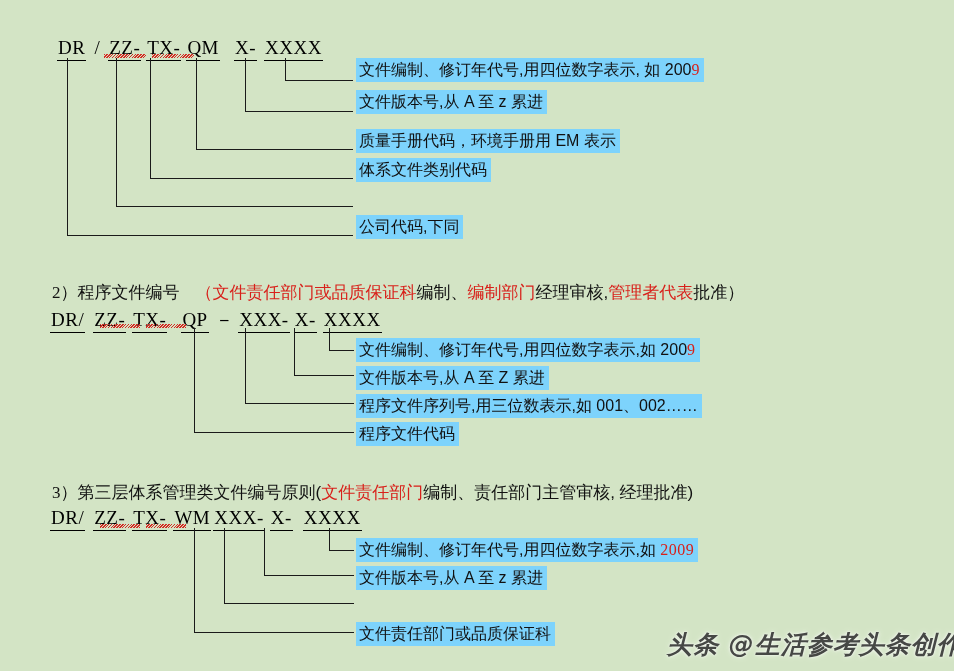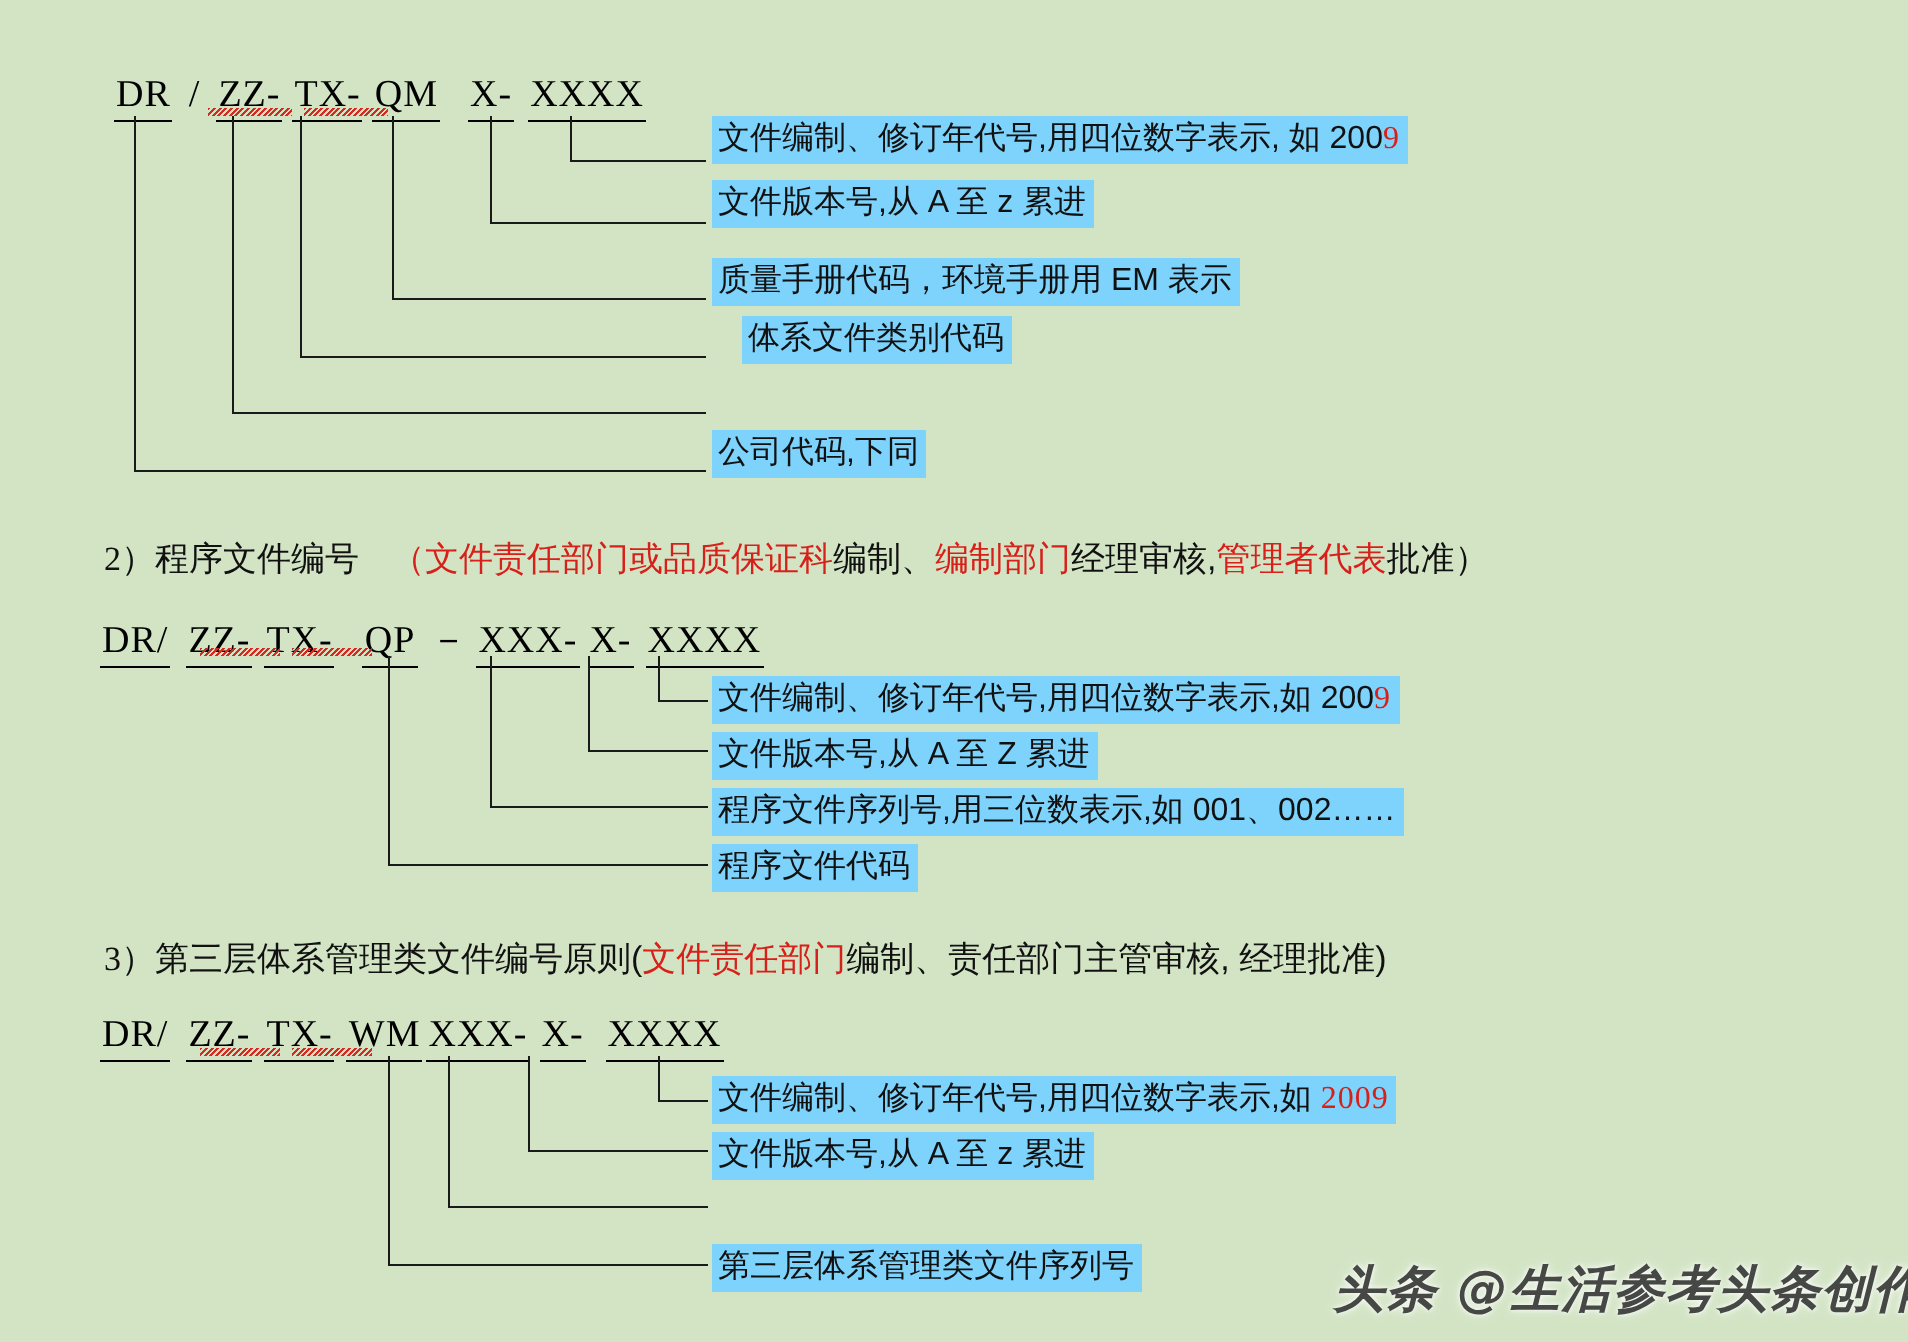--- a/index.html
+++ b/index.html
@@ -80,20 +80,21 @@
   }
   .red { color: #d8201a; }
 
   
   .heading {
     position: absolute;
     font-family: "Liberation Sans", "DejaVu Sans", sans-serif;
     font-size: 17px;
     white-space: nowrap;
     color: #111;
+    margin-top: 13px;
   }
   .heading .idx {
     font-family: "Liberation Serif", "DejaVu Serif", serif;
   }
 
   
   .watermark {
     position: absolute;
     font-family: "DejaVu Sans", sans-serif;
     font-size: 25px;
@@ -132,21 +133,21 @@
 
   <div class="vline" style="left:116px; top:58px; height:148px;"></div>
   <div class="hline" style="left:116px; top:206px; width:237px;"></div>
 
   <div class="vline" style="left:67px; top:58px; height:177px;"></div>
   <div class="hline" style="left:67px; top:235px; width:286px;"></div>
 
   <div class="label" style="left:356px; top:58px;"><span>文件编制、修订年代号,用四位数字表示, 如 200</span><span class="red num">9</span></div>
   <div class="label" style="left:356px; top:90px;">文件版本号,从 A 至 z 累进</div>
   <div class="label" style="left:356px; top:129px;">质量手册代码，环境手册用 EM 表示</div>
-  <div class="label" style="left:371px; top:158px;">体系文件类别代码</div>
+  <div class="label" style="left:356px; top:158px;">体系文件类别代码</div>
   <div class="label" style="left:356px; top:215px;">公司代码,下同</div>
 
   <div class="heading" style="left:52px; top:268px;">
     <span class="idx">2）</span><span>程序文件编号</span><span style="display:inline-block;width:16px;"></span><span class="red">（文件责任部门或品质保证科</span><span>编制、</span><span class="red">编制部门</span><span>经理审核,</span><span class="red">管理者代表</span><span>批准）</span>
   </div>
 
   <div class="codeline" style="left:50px; top:307px;text-decoration:underline;">
     <span class="seg">DR/</span><span class="gap" style="width:8px;"></span><span class="seg">ZZ-</span><span class="gap" style="width:6px;"></span><span class="seg">TX-</span><span class="gap" style="width:14px;"></span><span class="seg">QP</span><span class="gap" style="width:5px;"></span><span class="plain">－</span><span class="gap" style="width:3px;"></span><span class="seg">XXX-</span><span class="gap" style="width:4px;"></span><span class="seg">X-</span><span class="gap" style="width:6px;"></span><span class="seg">XXXX</span>
   </div>
   <div class="squig" style="left:100px; top:324px; width:40px;"></div>
@@ -186,17 +187,17 @@
   <div class="hline" style="left:264px; top:575px; width:90px;"></div>
 
   <div class="vline" style="left:224px; top:528px; height:75px;"></div>
   <div class="hline" style="left:224px; top:603px; width:130px;"></div>
 
   <div class="vline" style="left:194px; top:528px; height:104px;"></div>
   <div class="hline" style="left:194px; top:632px; width:160px;"></div>
 
   <div class="label" style="left:356px; top:538px;"><span>文件编制、修订年代号,用四位数字表示,如 </span><span class="red num">2009</span></div>
   <div class="label" style="left:356px; top:566px;">文件版本号,从 A 至 z 累进</div>
-  <div class="label" style="left:356px; top:622px;">第三层体系管理类文件序列号</div>
+  <div class="label" style="left:356px; top:622px;">文件责任部门或品质保证科</div>
 
   <div class="watermark" style="left:667px; top:628px;">头条 @生活参考头条创作</div>
 
 </div>
 
 </body></html>

